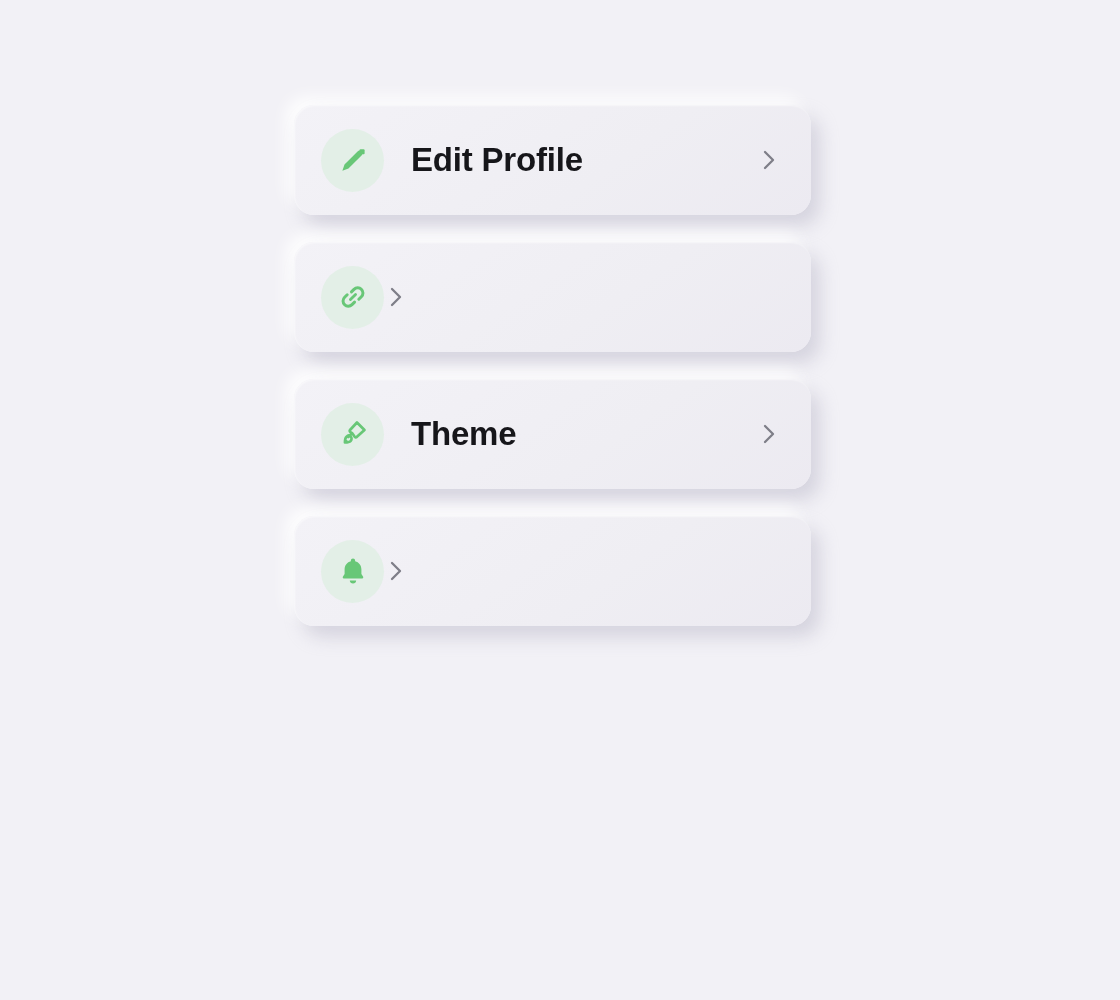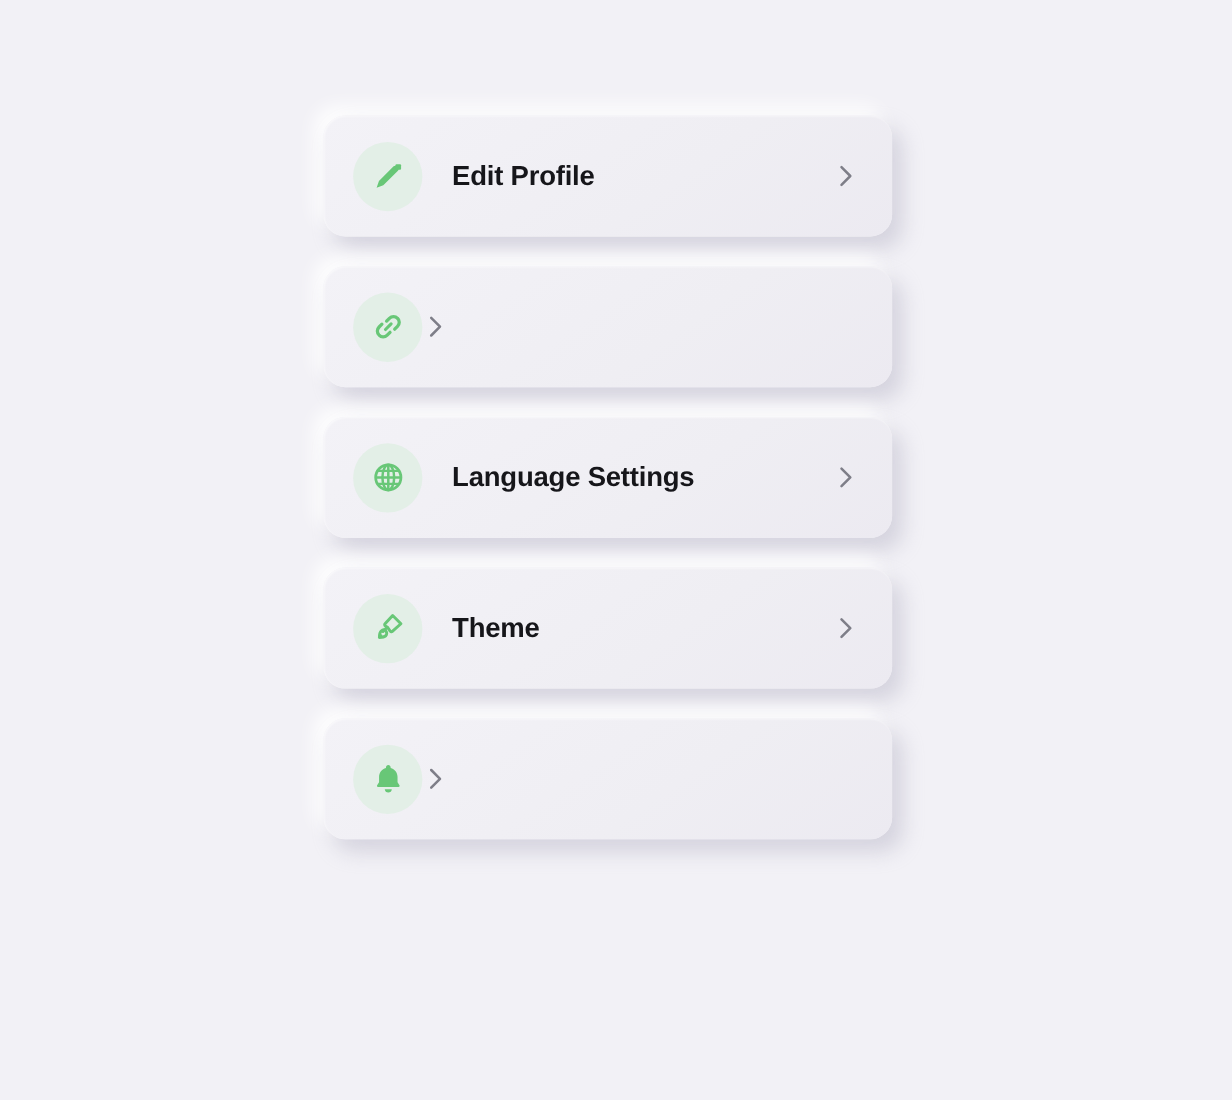--- a/index.html
+++ b/index.html
@@ -56,21 +56,21 @@
     align-items: center;
     justify-content: center;
   }
 
   .row-icon-wrap svg {
     display: block;
   }
 
   .row-label {
     margin-left: 27px;
-    font-size: 25px;
+    font-size: 33px;
     font-weight: bold;
     color: #16161a;
     letter-spacing: -0.2px;
     white-space: nowrap;
     flex: 1;
   }
 
   .row-chevron {
     width: 24px;
     height: 24px;
@@ -111,38 +111,20 @@
           <path d="M10.9 8.4L12.7 6.6C14.2 5.1 16.5 5.1 17.9 6.6C19.4 8 19.4 10.3 17.9 11.8L16.1 13.6" stroke="#68c777" stroke-width="2.1" stroke-linecap="round"></path>
         </svg>
       </div>
       <div class="row-chevron">
         <svg width="18" height="22" viewBox="0 0 18 22" fill="none" aria-hidden="true">
           <path d="M5 3L13 11L5 19" stroke="#7e7e88" stroke-width="2.3" stroke-linecap="round" stroke-linejoin="round"></path>
         </svg>
       </div>
     </div>
 
-    <div class="settings-row">
-      <div class="row-icon-wrap">
-        <svg width="32" height="32" viewBox="0 0 24 24" fill="none" aria-hidden="true">
-          <circle cx="12" cy="12" r="8.6" stroke="#68c777" stroke-width="1.9"></circle>
-          <ellipse cx="12" cy="12" rx="4" ry="8.6" stroke="#68c777" stroke-width="1.7"></ellipse>
-          <path d="M12 3.4V20.6" stroke="#68c777" stroke-width="1.7"></path>
-          <path d="M3.4 12H20.6" stroke="#68c777" stroke-width="1.7"></path>
-          <path d="M4.8 7.6H19.2" stroke="#68c777" stroke-width="1.5"></path>
-          <path d="M4.8 16.4H19.2" stroke="#68c777" stroke-width="1.5"></path>
-        </svg>
-      </div>
-      <div class="row-label">Language Settings</div>
-      <div class="row-chevron">
-        <svg width="18" height="22" viewBox="0 0 18 22" fill="none" aria-hidden="true">
-          <path d="M5 3L13 11L5 19" stroke="#7e7e88" stroke-width="2.3" stroke-linecap="round" stroke-linejoin="round"></path>
-        </svg>
-      </div>
-    </div>
 
     <div class="settings-row">
       <div class="row-icon-wrap">
         <svg width="34" height="34" viewBox="0 0 24 24" fill="none" aria-hidden="true">
           <path d="M14.8 3.9L20.1 9.2L14.6 14.1C14.2 14.5 13.5 14.4 13.2 13.9L12.1 12.4L11.5 11.6L10.1 10.6C9.6 10.3 9.5 9.6 9.9 9.2L14.8 3.9Z" stroke="#68c777" stroke-width="1.9" stroke-linejoin="round"></path>
           <path d="M11.3 11.5L8.6 14.2" stroke="#68c777" stroke-width="1.9" stroke-linecap="round"></path>
           <path d="M10.3 13.7C11.2 14.6 11.2 16.1 10.3 17C9.4 17.9 7.5 18 6.3 18C6.3 16.8 6.4 14.9 7.3 14C8.2 13.1 9.4 12.8 10.3 13.7Z" stroke="#68c777" stroke-width="1.9" stroke-linejoin="round"></path>
           <circle cx="7.3" cy="16.9" r="0.9" fill="#68c777"></circle>
         </svg>
       </div>

